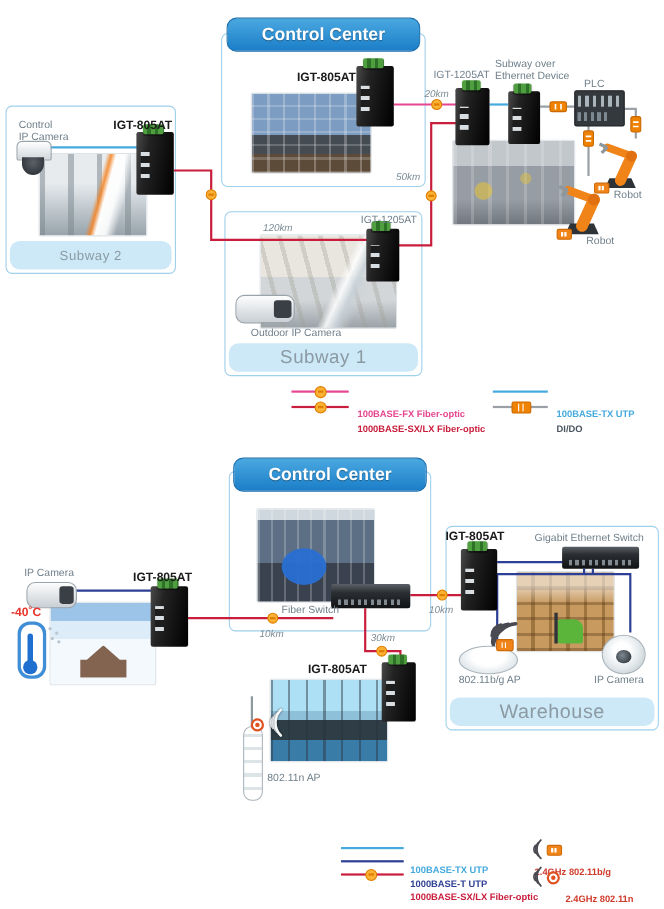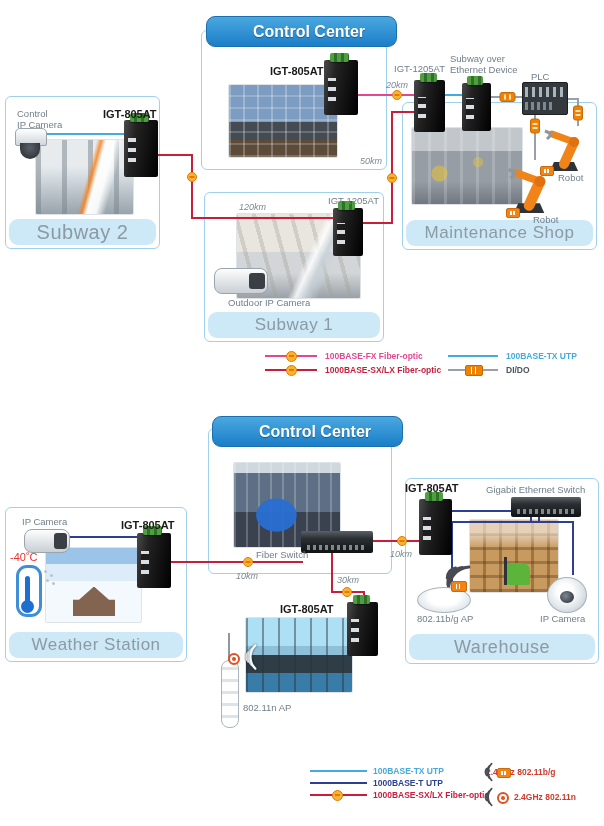--- a/index.html
+++ b/index.html
@@ -1,25 +1,25 @@
 <!DOCTYPE html>
 <html style="--fiber-pink: #e6458f; --fiber-red: #c81e3c; --utp-lightblue: #45aadd; --utp-navy: #2d3f94; --connector-orange: #f9b233; --panel-border: #9fd0ec; --panel-footer: #cde9f7; --footer-text: #8b9aa3; --header-blue-top: #4aa8e0; --header-blue-bottom: #1b7ec8; --label-gray: #6f7f8a; --temp-red: #e8332a; --wifi-dark: #4a4a52; --dido-orange: #ef8200;"><head>
 <meta charset="utf-8">
 <style>
   html,body{margin:0;padding:0;background:#ffffff;}
   #canvas{position:relative;width:604px;height:826px;background:#fff;overflow:hidden;
           font-family:"Liberation Sans", sans-serif;}
   .panel{position:absolute;background:#fff;border:1px solid var(--panel-border);border-radius:6px;z-index:1;}
   .pfooter{position:absolute;left:3px;right:3px;bottom:3px;height:26px;background:var(--panel-footer);
            border-radius:9px;display:flex;align-items:center;justify-content:center;
-           color:var(--footer-text);font-size:20px;letter-spacing:.5px;z-index:2;}
+           color:var(--footer-text);font-size:12px;letter-spacing:.5px;z-index:2;}
   .cchdr{position:absolute;height:29px;border-radius:9px;z-index:8;
          background:linear-gradient(180deg,var(--header-blue-top),var(--header-blue-bottom));
          border:1px solid #1b6fae;display:flex;align-items:center;justify-content:center;
-         color:#fff;font-weight:bold;font-size:16px;text-shadow:0 1px 1px rgba(0,0,0,.35);padding-left:15px;}
+         color:#fff;font-weight:bold;font-size:16px;text-shadow:0 1px 1px rgba(0,0,0,.35);}
   .lbl{position:absolute;font-size:9.5px;color:var(--label-gray);line-height:11px;z-index:7;}
   .devlbl{position:absolute;font-size:11px;font-weight:bold;color:#1a1a1a;z-index:7;}
   .km{position:absolute;font-size:9px;font-style:italic;color:#7b8a94;z-index:7;}
   .photo{position:absolute;z-index:2;border-radius:1px;box-shadow:0 0 0 1px rgba(160,175,185,.35);}
   
   .mc{position:absolute;z-index:6;background:linear-gradient(100deg,#4a4a4a 0%,#232323 30%,#0c0c0c 75%,#000 100%);
       border-radius:2px;}
   .mc:before{content:"";position:absolute;top:-7px;left:18%;width:55%;height:9px;border-radius:2px;
       background:repeating-linear-gradient(90deg,#4f9e3f 0 4px,#2e7227 4px 7px);box-shadow:0 1px 1px rgba(0,0,0,.4);}
   .mc:after{content:"";position:absolute;left:4px;top:32%;width:8px;height:42%;
@@ -52,21 +52,21 @@
       background:radial-gradient(circle at 40% 40%,#7d8891,#23272c);}
   .ant{position:absolute;z-index:6;width:16px;height:66px;border-radius:8px;border:1px solid #aab4ba;
       background:repeating-linear-gradient(0deg,#fff 0 9px,#dde4e8 9px 12px);}
   .ant:before{content:"";position:absolute;left:6px;top:-28px;width:2px;height:28px;background:#8d979e;}
   .thermo{position:absolute;z-index:6;width:20px;height:46px;border:3px solid #3f8ed6;border-radius:11px;background:#fff;}
   .thermo:before{content:"";position:absolute;left:6px;top:8px;width:5px;height:28px;background:#1f6fd0;border-radius:3px;}
   .thermo:after{content:"";position:absolute;left:2px;bottom:1px;width:13px;height:13px;border-radius:50%;background:#1f6fd0;}
   .snowdots{position:absolute;z-index:6;width:3px;height:3px;border-radius:50%;background:#b9c6cf;
       box-shadow:6px 4px 0 #b9c6cf,2px 9px 0 #b9c6cf,8px 12px 0 #b9c6cf;}
   .legend-line{position:absolute;height:2px;z-index:3;}
-  .legend-lbl{position:absolute;font-size:8.5px;font-weight:bold;z-index:3;white-space:nowrap;}
+  .legend-lbl{position:absolute;font-size:8.5px;font-weight:bold;z-index:3;white-space:nowrap;margin-top:20px;}
   .cdot-div{position:absolute;width:9px;height:9px;border-radius:50%;z-index:6;
       background:var(--connector-orange);border:1px solid #e07c00;}
   .cdot-div:after{content:"";position:absolute;left:2px;top:3px;width:5px;height:2px;background:#e07c00;}
   .dido-div{position:absolute;z-index:6;background:#ef8200;border:1px solid #c96a00;border-radius:2px;}
   .dido-div:after{content:"";position:absolute;left:30%;top:15%;width:1.5px;height:70%;background:#fff;
       box-shadow:4px 0 0 #fff;}
   svg.lines{position:absolute;left:0;top:0;z-index:5;pointer-events:none;}
   .ln{fill:none;stroke-width:2px;}
   .ln-red{stroke:var(--fiber-red);}
   .ln-pink{stroke:var(--fiber-pink);}
@@ -129,25 +129,20 @@
   </div>
   <div class="lbl" style="left:328px;top:195px;">IGT-1205AT</div>
   <div class="photo" style="left:237px;top:214px;width:123px;height:84px;background:
        linear-gradient(115deg,transparent 55%,rgba(255,255,255,.85) 60%,rgba(200,210,216,.9) 66%,transparent 74%),
        repeating-linear-gradient(75deg,rgba(160,160,150,.35) 0 4px,transparent 4px 18px),
        linear-gradient(180deg,#e9e6df 0 45%,#d3d6d8 45% 70%,#9aa2a8 100%);"></div>
   <div class="mc" style="left:333px;top:208px;width:30px;height:48px;"></div>
   <div class="cam-bullet" style="left:214px;top:268px;width:52px;height:24px;"></div>
   <div class="lbl" style="left:228px;top:297px;">Outdoor IP Camera</div>
 
-  <div class="panel" style="left:402px;top:102px;width:193px;height:146px;">
-    <div class="pfooter" style="font-size:17px;">
-        <span>Maintenance Shop</span>
-      </div>
-  </div>
   <div class="lbl" style="left:394px;top:63px;">IGT-1205AT</div>
   <div class="lbl" style="left:450px;top:53px;">
     <span>Subway over</span><br><span>Ethernet Device</span>
   </div>
   <div class="mc" style="left:414px;top:80px;width:31px;height:52px;"></div>
   <div class="mc" style="left:462px;top:83px;width:29px;height:48px;"></div>
   <div class="lbl" style="left:531px;top:71px;">PLC</div>
   <div class="plc" style="left:522px;top:82px;width:44px;height:31px;"></div>
   <div class="photo" style="left:412px;top:128px;width:110px;height:76px;background:
        radial-gradient(circle at 25% 60%,rgba(240,200,40,.5) 0 8%,transparent 9%),
@@ -183,34 +178,29 @@
   <div class="legend-lbl" style="left:325px;top:351px;color:var(--fiber-pink);">100BASE-FX Fiber-optic</div>
   <div class="legend-line" style="left:265px;top:369px;width:52px;background:var(--fiber-red);"></div>
   <div class="cdot-div" style="left:286px;top:365px;"></div>
   <div class="legend-lbl" style="left:325px;top:365px;color:var(--fiber-red);">1000BASE-SX/LX Fiber-optic</div>
   <div class="legend-line" style="left:448px;top:355px;width:50px;background:var(--utp-lightblue);"></div>
   <div class="legend-lbl" style="left:506px;top:351px;color:var(--utp-lightblue);">100BASE-TX UTP</div>
   <div class="legend-line" style="left:448px;top:369px;width:50px;background:#9aa0a6;"></div>
   <div class="dido-div" style="left:465px;top:365px;width:16px;height:9px;"></div>
   <div class="legend-lbl" style="left:506px;top:365px;color:#4a5560;">DI/DO</div>
 
-  <div class="panel" style="left:5px;top:507px;width:180px;height:153px;">
-    <div class="pfooter" style="font-size:17px;">
-        <span>Weather Station</span>
-      </div>
-  </div>
   <div class="lbl" style="left:22px;top:516px;">IP Camera</div>
   <div class="devlbl" style="left:121px;top:519px;">IGT-805AT</div>
   <div class="cam-bullet" style="left:24px;top:529px;width:44px;height:22px;"></div>
   <div class="photo" style="left:46px;top:548px;width:95px;height:74px;background:
        linear-gradient(180deg,#9cc4e8 0 22%,#dcecf8 22% 45%,#f4f9fd 45% 100%),
        repeating-linear-gradient(105deg,rgba(120,150,120,.0) 0 10px,rgba(90,120,100,.25) 10px 13px);">
     <div class="cabin"></div>
   </div>
-  <div style="position:absolute;left:10px;top:551px;z-index:7;font-size:11px;font-weight:normal;color:var(--temp-red);">-40˚C</div>
+  <div style="position:absolute;left:10px;top:551px;z-index:7;font-size:11px;font-weight:bold;color:var(--temp-red);">-40˚C</div>
   <div class="thermo" style="left:16px;top:565px;"></div>
   <div class="snowdots" style="left:44px;top:570px;"></div>
   <div class="mc" style="left:137px;top:533px;width:34px;height:55px;"></div>
 
   <div class="panel" style="left:208px;top:428px;width:182px;height:144px;"></div>
   <div class="cchdr" style="left:212px;top:416px;width:174px;">
     <span>Control Center</span>
   </div>
   <div class="photo" style="left:234px;top:463px;width:106px;height:84px;background:
        radial-gradient(ellipse at 40% 62%,rgba(40,110,210,.95) 0 22%,transparent 23%),

